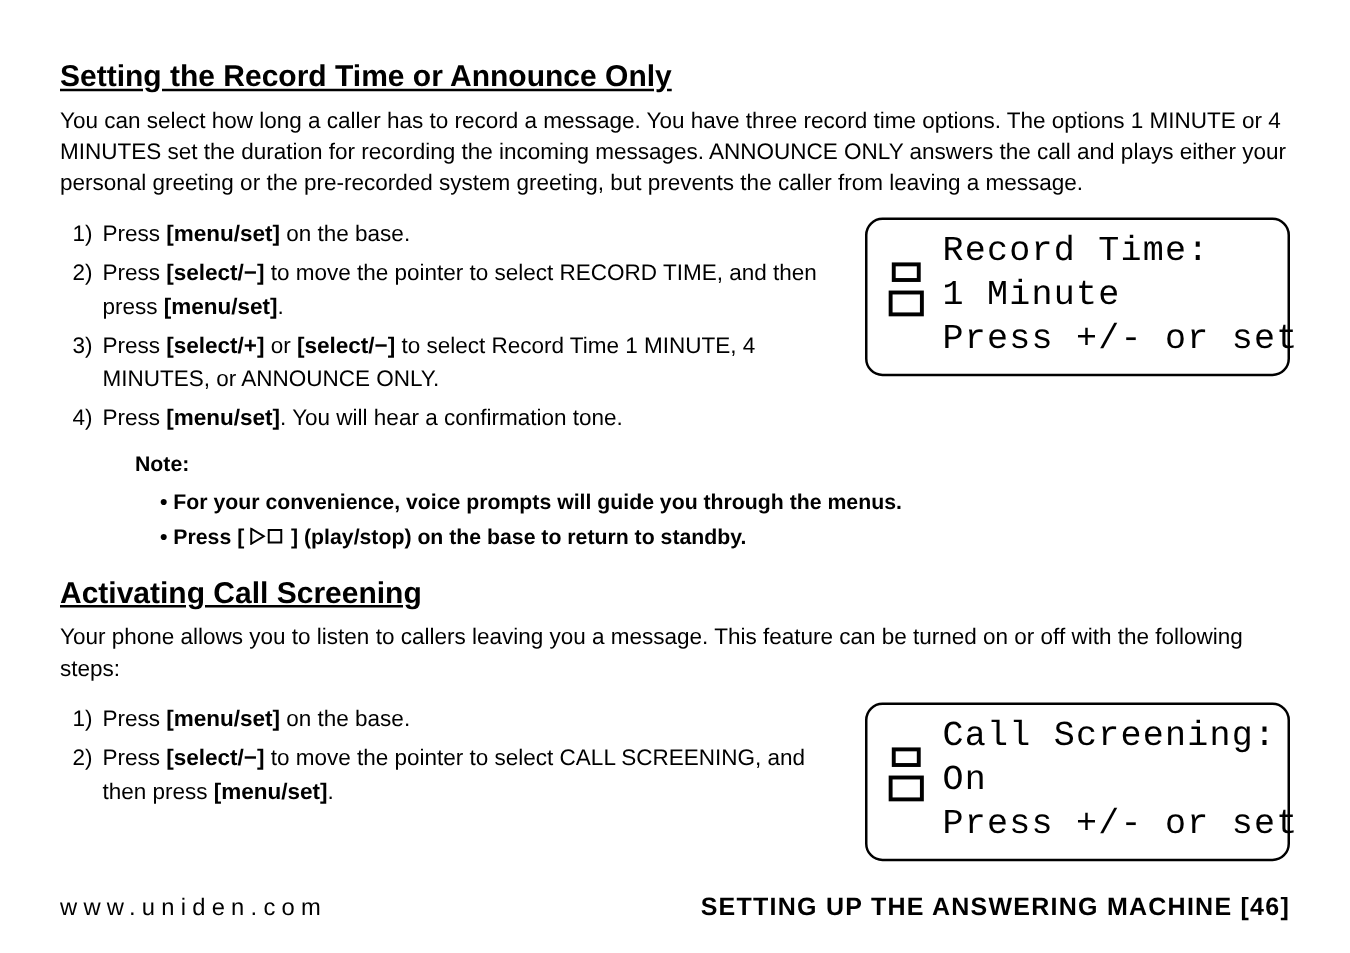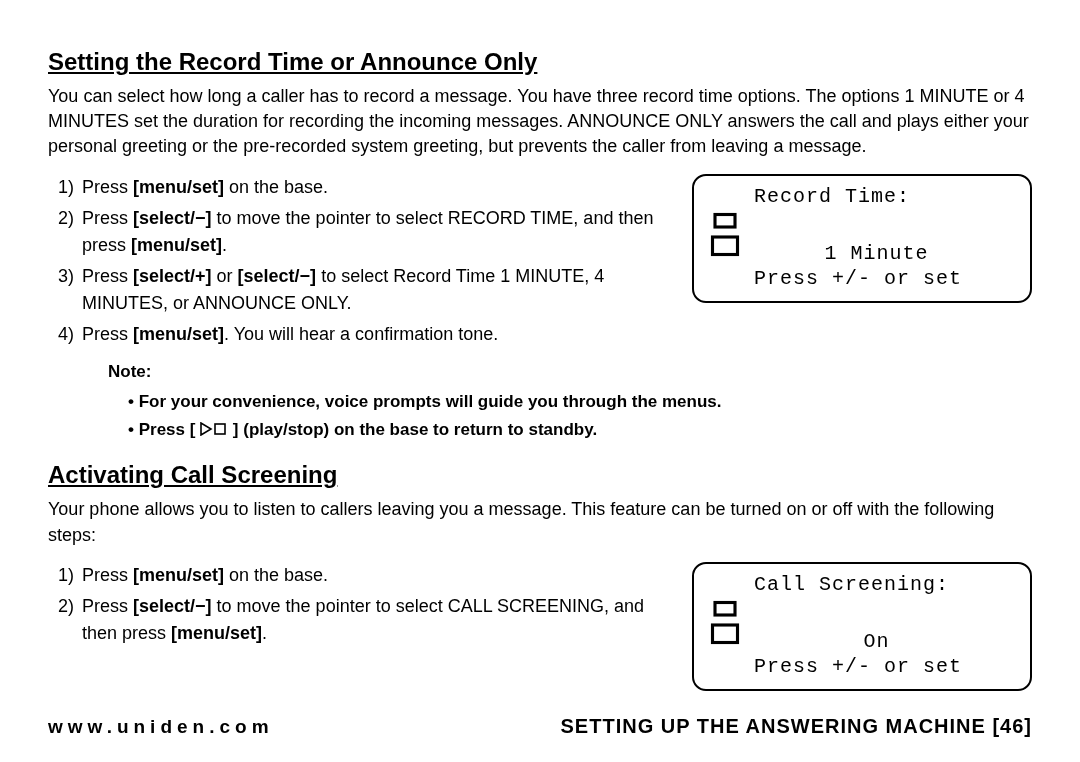--- a/index.html
+++ b/index.html
@@ -77,53 +77,53 @@
     .playstop-icon {
       display: inline-block;
       vertical-align: middle;
     }
     .lcd {
       border: 2px solid #000;
       border-radius: 14px;
       width: 340px;
       padding: 8px 31px 10px 16px;
       font-family: "Courier New", Courier, monospace;
-      font-size: 20px;
+      font-size: 28px;
       letter-spacing: 1px;
       display: flex;
       align-items: center;
       gap: 14px;
       flex-shrink: 0;
       margin-top: 0;
     }
     .lcd .lcd-icon {
       display: inline-block;
       width: 30px;
       flex-shrink: 0;
     }
     .lcd-lines {
       flex: 1;
       text-align: right;
       line-height: 1.25;
     }
     .lcd-line1 { text-align: left; white-space: nowrap; }
-    .lcd-line2 { text-align: center; white-space: nowrap; margin-top: 32px; }
+    .lcd-line2 { text-align: left; white-space: nowrap; }
     .lcd-line3 { text-align: left; white-space: nowrap; }
     .footer {
       position: absolute;
       bottom: 24px;
       left: 48px;
       right: 48px;
       display: flex;
       justify-content: space-between;
       align-items: baseline;
     }
     .footer-url {
       font-size: 19px;
-      font-weight: bold;
+      font-weight: normal;
       letter-spacing: 5px;
     }
     .footer-section {
       font-size: 20px;
       font-weight: bold;
       letter-spacing: 1px;
     }
   </style>
 </head>
 <body>

